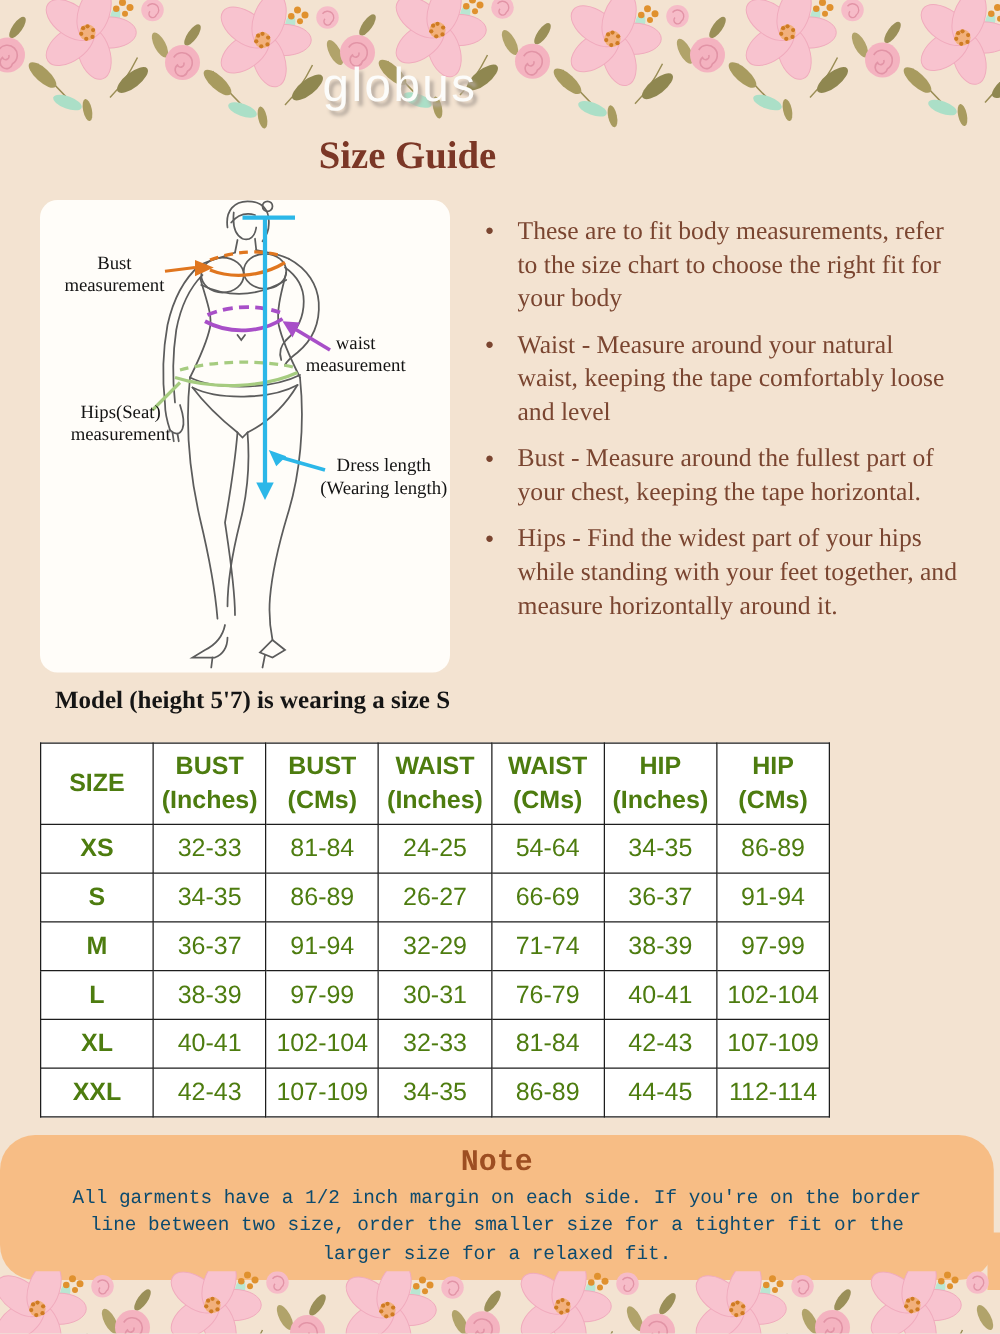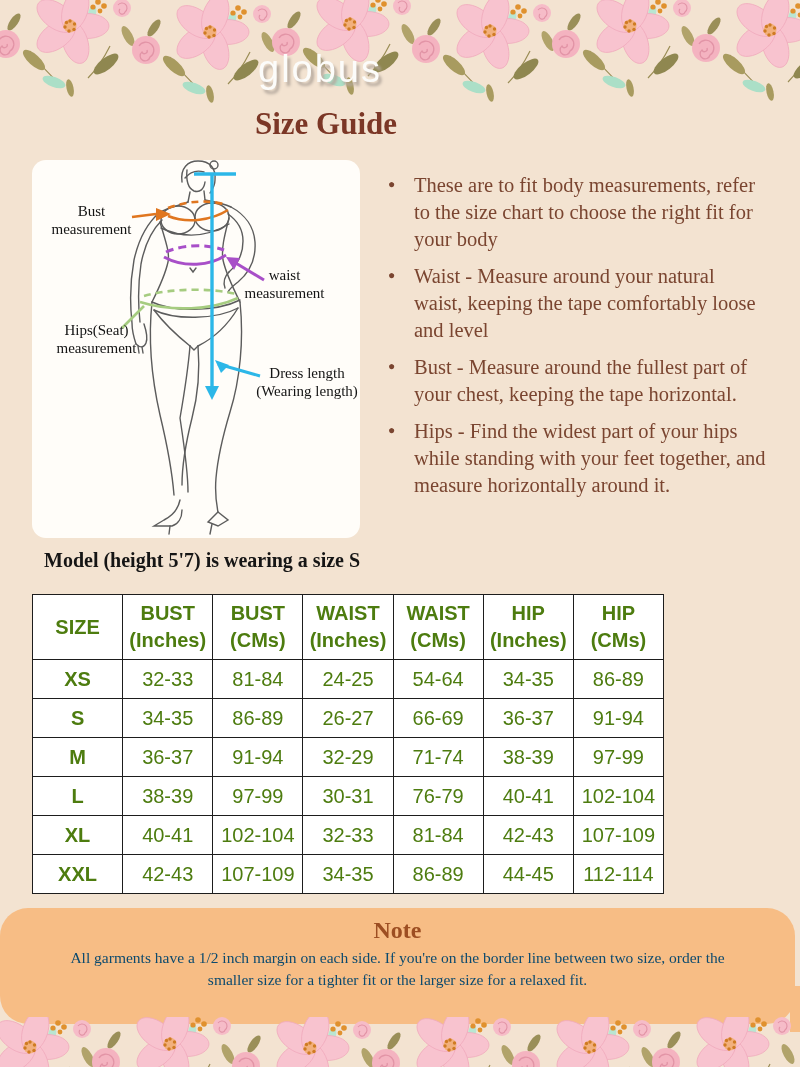--- a/index.html
+++ b/index.html
@@ -61,21 +61,21 @@
     border:1.6px solid #1d1d1d;text-align:center;vertical-align:middle;
     padding:0;
   }
   .size-table th{height:64px;font-size:20px;font-weight:bold;line-height:1.35;}
   .size-table td{height:38px;font-size:20px;font-weight:normal;}
   .size-table td.size-cell{font-weight:bold;}
   
   .note-band{
     position:absolute;left:0;top:908px;width:795px;height:116px;
     background:#f7bd85;border-radius:28px;
-    font-family:Liberation Serif, serif;text-align:center;
+    font-family:Liberation Mono, monospace;text-align:center;
   }
   .note-title{
     margin-top:9px;font-size:24px;font-weight:bold;color:#9d4e22;
   }
   .note-body{
     margin:3px auto 0;width:690px;font-size:15.5px;line-height:1.45;color:#0c4a6e;
   }
   .note-band-edge{
     position:absolute;right:0;top:986px;width:10px;height:46px;background:#f7bd85;
   }

